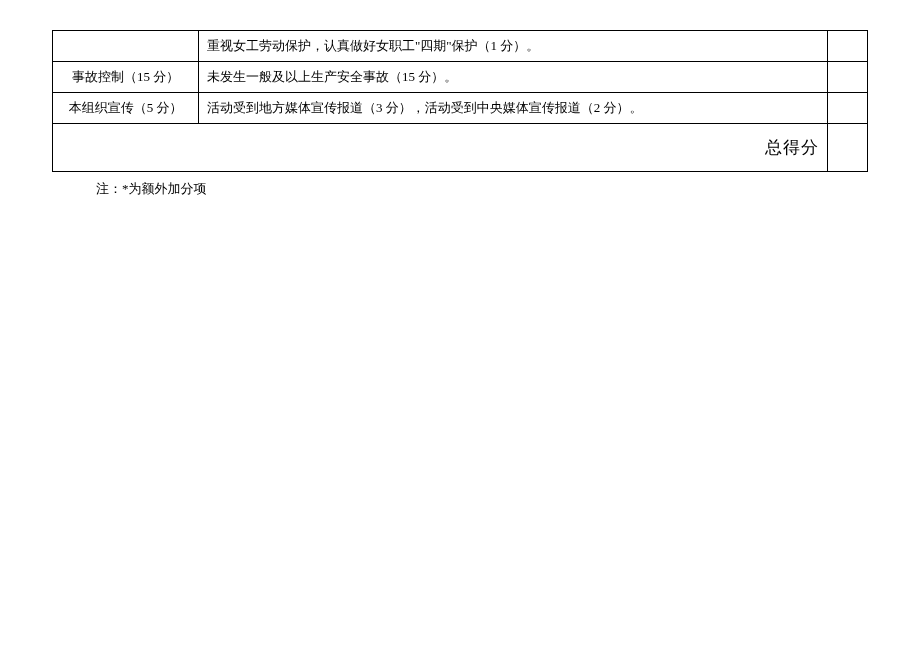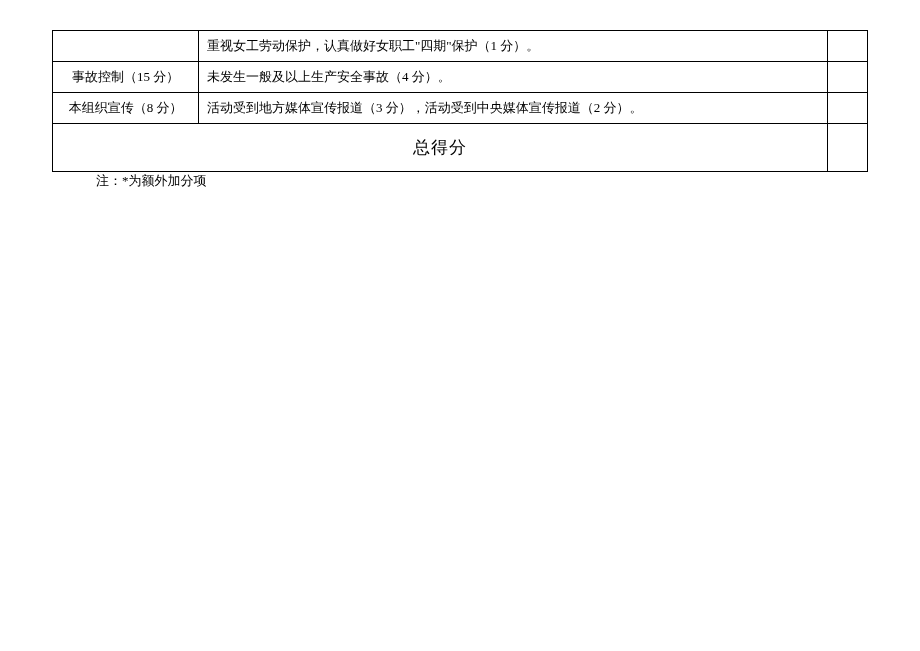--- a/index.html
+++ b/index.html
@@ -29,47 +29,48 @@
       width: 146px;
       text-align: center;
     }
     .col2 {
       width: auto;
     }
     .col3 {
       width: 40px;
     }
     .total-row td {
-      text-align: center;
+      text-align: right;
       font-size: 17px;
       padding: 12px 8px;
       letter-spacing: 1px;
     }
     .note {
+      margin-top: 8px;
       margin-left: 44px;
       font-size: 13px;
     }
   </style>
 </head>
 <body>
 
 <table>
   <tbody>
       <tr>
     <td class="col1"></td>
     <td class="col2">重视女工劳动保护，认真做好女职工"四期"保护（1 分）。</td>
     <td class="col3"></td>
   </tr>
   <tr>
     <td class="col1">事故控制（15 分）</td>
-    <td class="col2">未发生一般及以上生产安全事故（4 分）。</td>
+    <td class="col2">未发生一般及以上生产安全事故（15 分）。</td>
     <td class="col3"></td>
   </tr>
   <tr>
-    <td class="col1">本组织宣传（8 分）</td>
+    <td class="col1">本组织宣传（5 分）</td>
     <td class="col2">活动受到地方媒体宣传报道（3 分），活动受到中央媒体宣传报道（2 分）。</td>
     <td class="col3"></td>
   </tr>
   <tr class="total-row">
     <td colspan="2">总得分</td>
     <td class="col3"></td>
   </tr>
 </tbody>
   </table>
 

